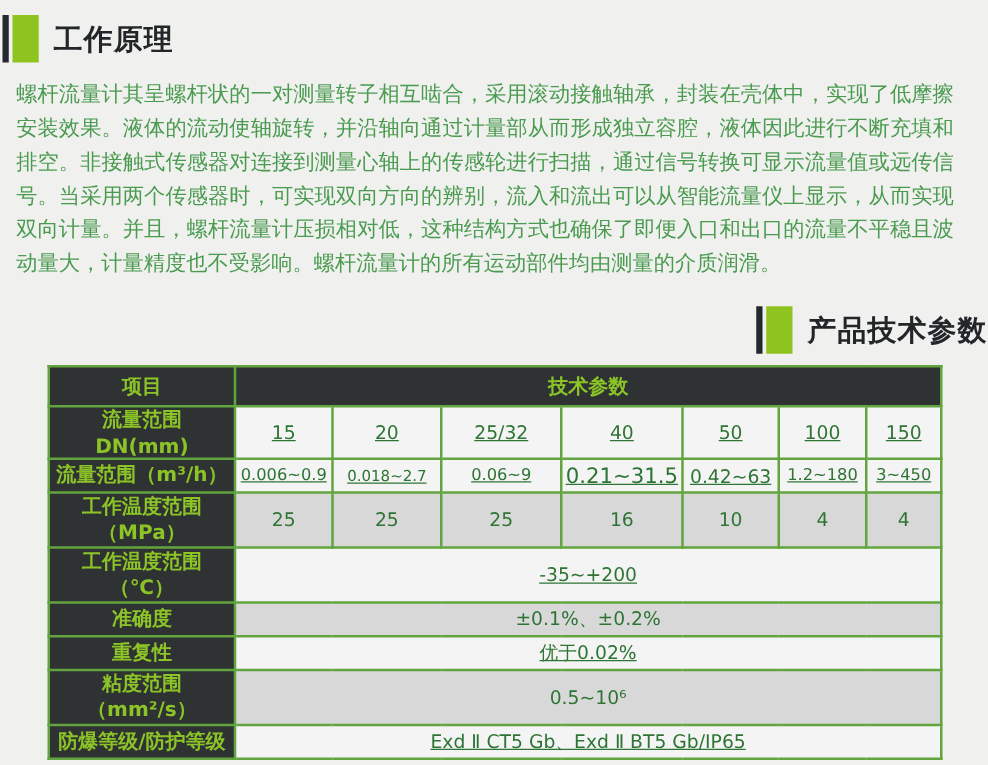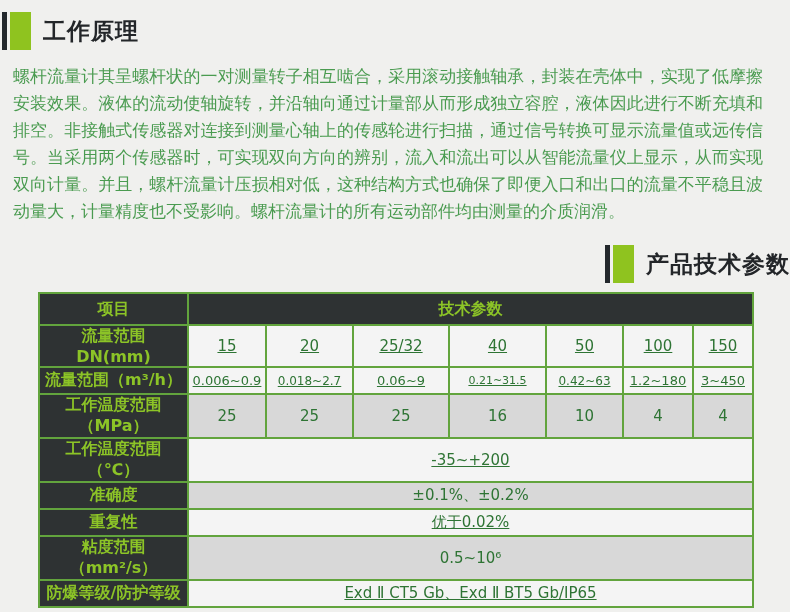--- a/index.html
+++ b/index.html
@@ -94,22 +94,22 @@
       <td class="light">100</td>
       <td class="light">150</td>
     </tr>
 
 
     <tr class="row-normal">
       <td class="dark">流量范围（m³/h）</td>
       <td class="light" style="font-size:13px;">0.006~0.9</td>
       <td class="light" style="font-size:12px;">0.018~2.7</td>
       <td class="light" style="font-size:13px;">0.06~9</td>
-      <td class="light" style="font-size:11px;">0.21~31.5</td>
-      <td class="light" style="font-size:12px;">0.42~63</td>
+      <td class="light" style="font-size:17px;">0.21~31.5</td>
+      <td class="light" style="font-size:15px;">0.42~63</td>
       <td class="light" style="font-size:13px;">1.2~180</td>
       <td class="light" style="font-size:13px;">3~450</td>
     </tr>
 
     <tr class="row-normal">
       <td class="dark">工作温度范围（MPa）</td>
       <td class="gray">25</td>
       <td class="gray">25</td>
       <td class="gray">25</td>
       <td class="gray">16</td>

